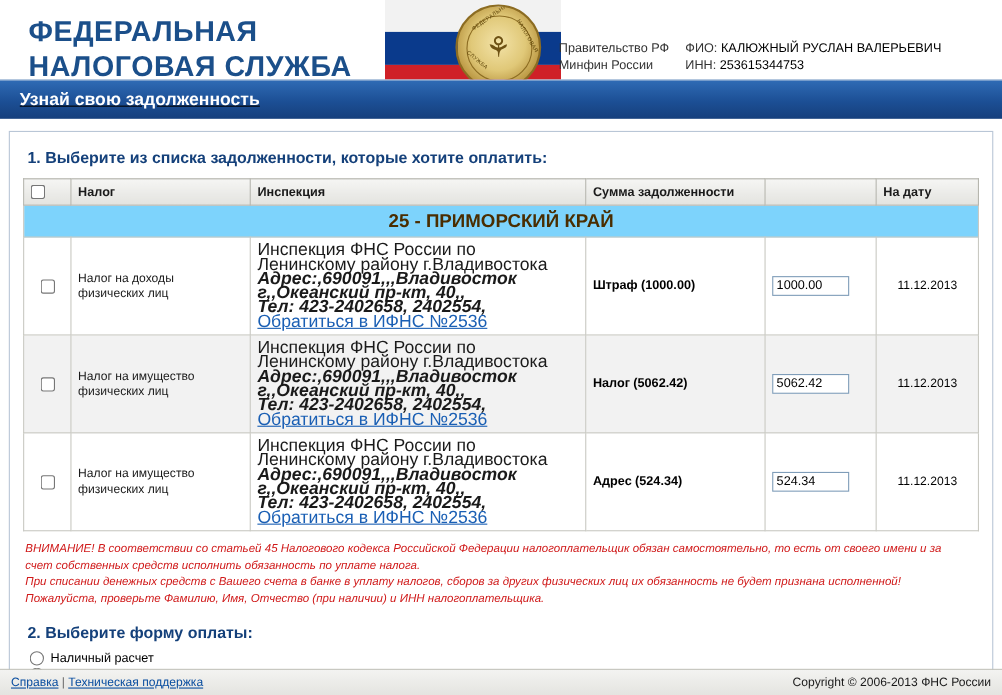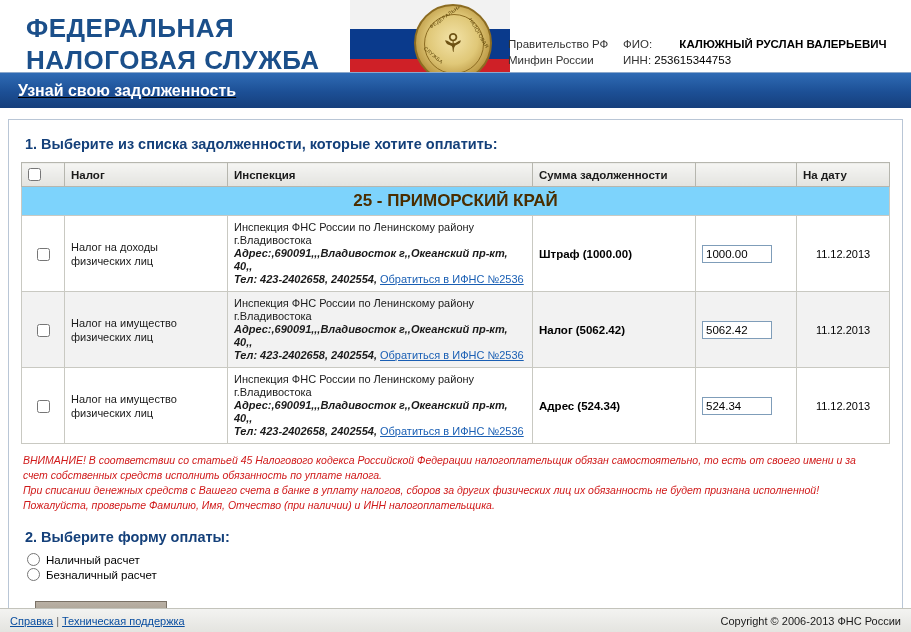--- a/index.html
+++ b/index.html
@@ -114,21 +114,21 @@
   .user-block {
     position: absolute;
     right: 18px;
     top: 36px;
     width: 270px;
     font-size: 11.5px;
     color: #000000;
     line-height: 16px;
   }
   .user-block .lbl { color: #333333; }
-  .user-block .val { font-weight: bold; margin-left: 24px; }
+  .user-block .val { font-weight: normal; }
   .logout-row {
     margin-top: 3px;
     display: flex;
     align-items: center;
     gap: 4px;
   }
   .door-icon {
     display: inline-block;
     width: 13px;
     height: 12px;
@@ -217,21 +217,21 @@
     padding: 4px;
   }
   tr.alt td { background: #f2f2f2; }
   .col-chk { width: 30px; text-align: center; }
   .col-tax { width: 150px; }
   .col-insp { }
   .col-sum { width: 150px; }
   .col-input { width: 88px; }
   .col-date { width: 80px; text-align: center; }
   .tax-name { color: #1a1a1a; font-size: 11px; line-height: 14px; }
-  .insp-text { font-size: 11px; line-height: 13px; color: #1a1a1a; }
+  .insp-text { font-size: 16px; line-height: 13px; color: #1a1a1a; }
   .insp-text .addr { font-style: italic; font-weight: bold; }
   .insp-link { color: #1a5fb4; text-decoration: underline; cursor: pointer; }
   .sum-text { font-size: 11.5px; }
   .sum-text b { font-weight: bold; }
   .amount-input {
     width: 70px;
     font-size: 11.5px;
     padding: 2px 3px;
     border: 1px solid #7f9db9;
     box-sizing: border-box;

